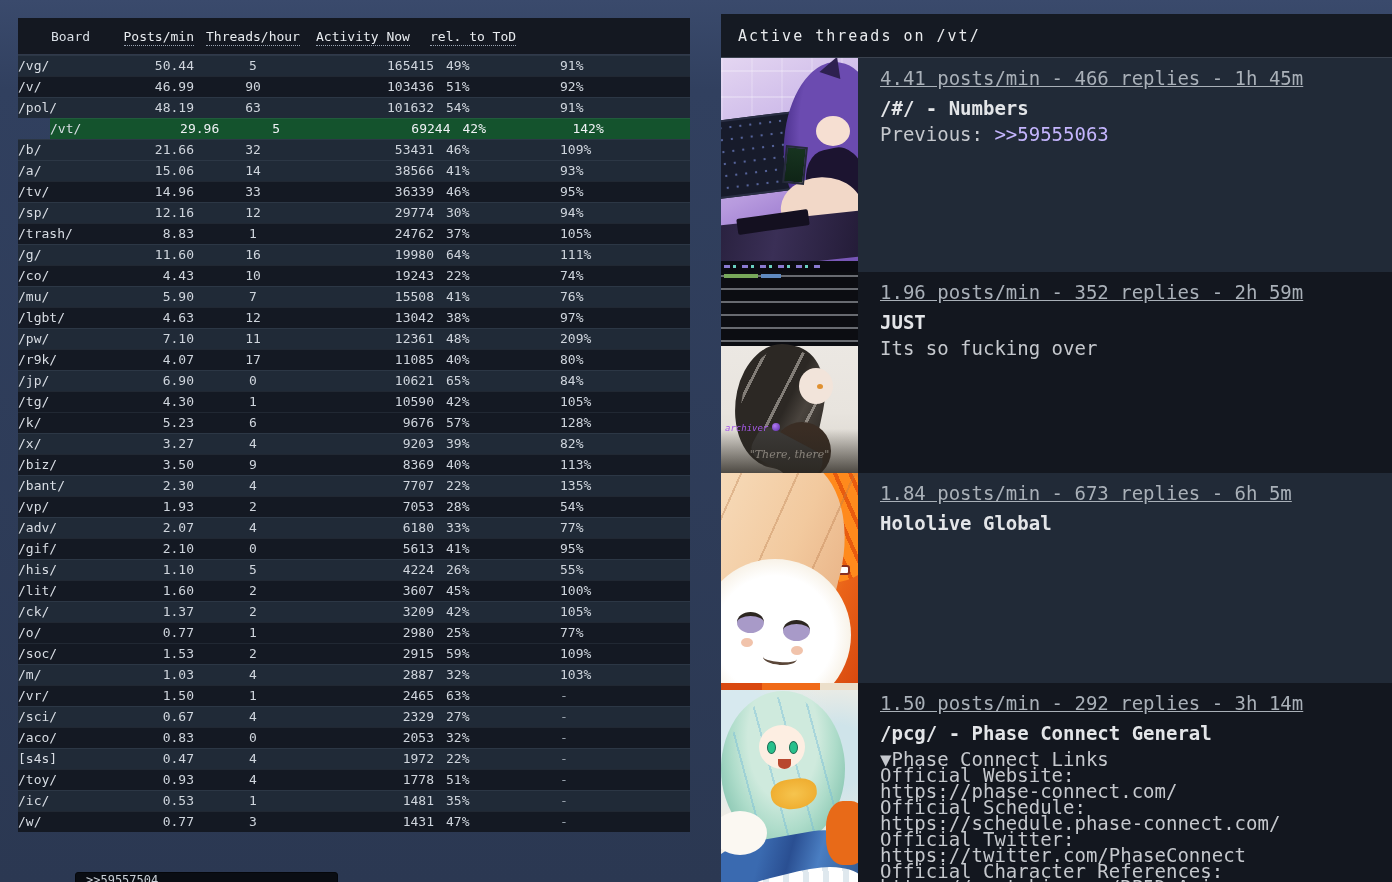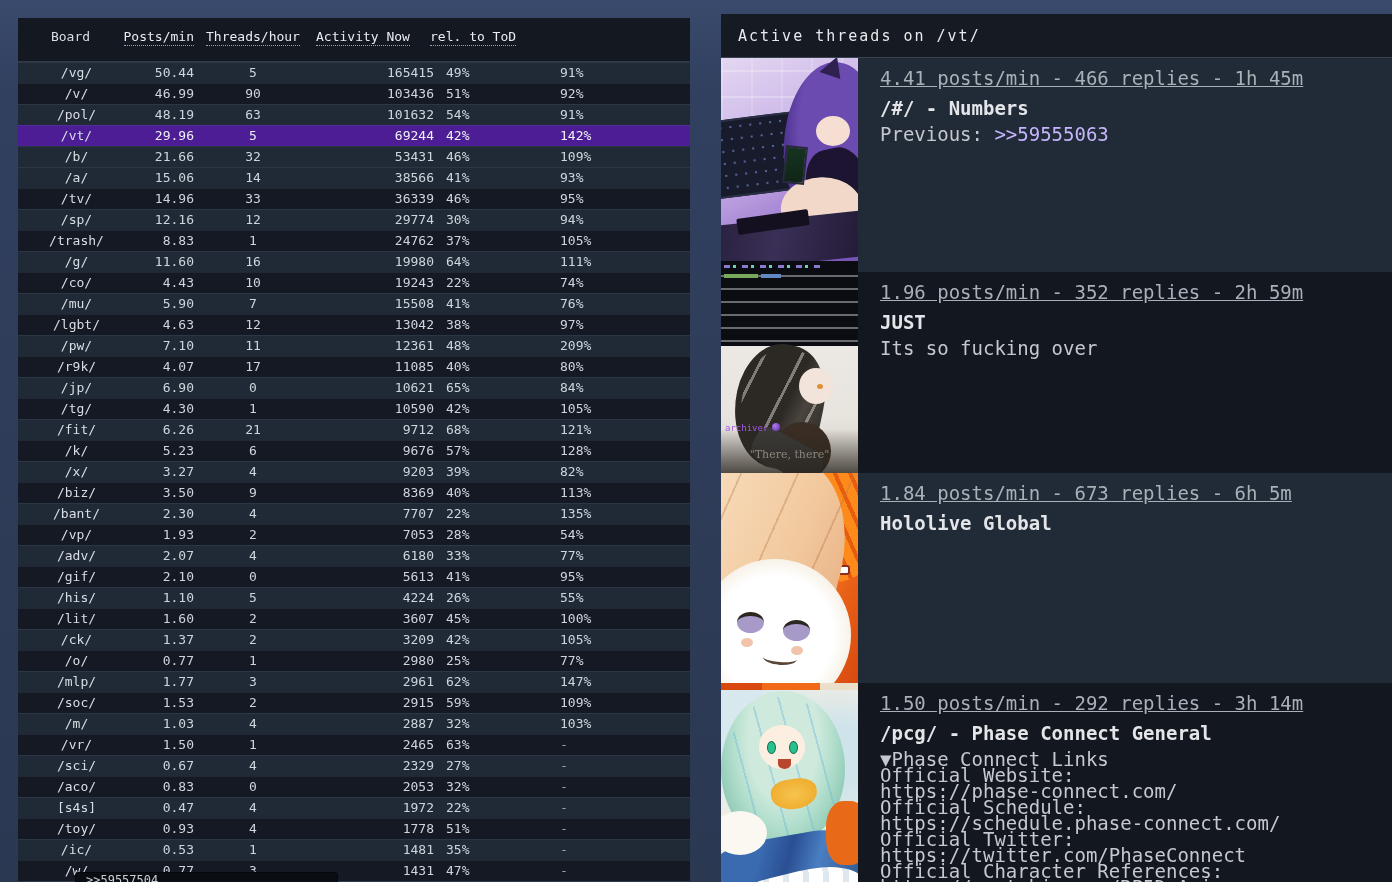--- a/index.html
+++ b/index.html
@@ -9,25 +9,25 @@
     background:linear-gradient(180deg,#3a4a6c 0%,#31405f 90px,#2b3852 100%);
     position:relative; color:#cfd5dd;
   }
 
   
   .board-table { position:absolute; left:18px; top:18px; width:672px; }
   .trow { display:flex; height:21px; line-height:21px; font-size:13px;
           box-shadow: inset 0 1px 0 rgba(160,175,195,.10); cursor:pointer; }
   .trow.light { background:#202a37; }
   .trow.dark  { background:#141923; }
-  .trow.selected { background:#4c1d95; color:#eef1f4; }
-  .thead { display:flex; height:44px; line-height:38px; background:#141821;
+  .trow.selected { background:#14532d; color:#eef1f4;margin-left:32px; }
+  .thead { display:flex; height:37px; line-height:38px; background:#141821;
            font-size:13px; color:#e9ecf0; box-shadow: inset 0 -1px 0 #30394a; }
   .c { white-space:nowrap; overflow:hidden; }
-  .c0 { width:105px; padding-left:12px; text-align:center; color:#d9dee5; }
+  .c0 { width:105px; text-align:left; color:#d9dee5; }
   .c1 { width:75px;  text-align:right; padding-right:4px; }
   .c2 { width:118px; text-align:center; padding-right:8px; }
   .c3 { width:130px; text-align:right; padding-right:12px; }
   .c4 { width:114px; padding-right:8px; }
   .c5 { width:122px; text-align:left; padding-right:6px; }
   .thead .c0 { text-align:center; padding-left:0; }
   .thead .hul { border-bottom:1px dotted #9aa4b2; padding-bottom:1px; }
   .sort-arrow { color:#69727f; font-size:10px; margin-left:4px; }
   .dash { color:#97a0ab; }
 
@@ -75,21 +75,21 @@
     background:linear-gradient(#173420,#0f2416); border:2px solid #252a3a; }
   .t1-desk { left:0; bottom:8px; width:100%; height:46px; transform:skewY(-6deg);
     background:linear-gradient(100deg,#2a2240 0%,#3a2f56 40%,#241c38 100%); }
   .t1-kb { left:16px; bottom:42px; width:72px; height:16px; background:#141020;
     border-radius:2px; transform:rotate(-8deg); }
   .t1-strip { left:0; bottom:0; width:100%; height:11px; background:#0b0b12; }
   .t1-strip::after { content:""; position:absolute; left:3px; top:4px; width:70%; height:3px;
     background:repeating-linear-gradient(90deg,#8a7ad0 0 6px, transparent 6px 9px,
       #6ad0c0 9px 12px, transparent 12px 18px); }
 
-  .th2 { background:linear-gradient(#f0ece8 0%,#e8e4de 70%,#d6d2ca 100%); }
+  .th2 { background:linear-gradient(#f0ece8 0%,#e8e4de 70%,#d6d2ca 100%);font-style:italic; }
   .t2-post { top:0; left:0; right:0; height:74px; background-color:#0c0d12;
     background-image:repeating-linear-gradient(0deg, transparent 0 7px,
       rgba(195,200,206,.5) 7px 9px, transparent 9px 13px); background-position:0 3px; }
   .t2-post::before { content:""; position:absolute; left:3px; top:2px; width:34px; height:4px; background:#78a85a; }
   .t2-post::after  { content:""; position:absolute; left:40px; top:2px; width:20px; height:4px; background:#5f89c0; }
   .t2-hair { left:14px; top:72px; width:88px; height:124px; transform:rotate(12deg);
     background:linear-gradient(105deg,#2c2824 0 55%, #4a443e 70%, #2c2824 100%);
     border-radius:50% 50% 40% 60%; }
   .t2-streaks { left:20px; top:76px; width:80px; height:116px; transform:rotate(12deg); opacity:.5;
     background:repeating-linear-gradient(105deg, transparent 0 14px, #d8d2ca 14px 17px, transparent 17px 34px);
@@ -296,28 +296,20 @@
         <div class="c c5">84%</div>
       </div>
       <div class="trow dark">
         <div class="c c0">/tg/</div>
         <div class="c c1">4.30</div>
         <div class="c c2">1</div>
         <div class="c c3">10590</div>
         <div class="c c4">42%</div>
         <div class="c c5">105%</div>
       </div>
-      <div class="trow light">
-        <div class="c c0">/fit/</div>
-        <div class="c c1">6.26</div>
-        <div class="c c2">21</div>
-        <div class="c c3">9712</div>
-        <div class="c c4">68%</div>
-        <div class="c c5">121%</div>
-      </div>
       <div class="trow dark">
         <div class="c c0">/k/</div>
         <div class="c c1">5.23</div>
         <div class="c c2">6</div>
         <div class="c c3">9676</div>
         <div class="c c4">57%</div>
         <div class="c c5">128%</div>
       </div>
       <div class="trow light">
         <div class="c c0">/x/</div>
@@ -391,28 +383,20 @@
         <div class="c c4">42%</div>
         <div class="c c5">105%</div>
       </div>
       <div class="trow dark">
         <div class="c c0">/o/</div>
         <div class="c c1">0.77</div>
         <div class="c c2">1</div>
         <div class="c c3">2980</div>
         <div class="c c4">25%</div>
         <div class="c c5">77%</div>
-      </div>
-      <div class="trow light">
-        <div class="c c0">/mlp/</div>
-        <div class="c c1">1.77</div>
-        <div class="c c2">3</div>
-        <div class="c c3">2961</div>
-        <div class="c c4">62%</div>
-        <div class="c c5">147%</div>
       </div>
       <div class="trow dark">
         <div class="c c0">/soc/</div>
         <div class="c c1">1.53</div>
         <div class="c c2">2</div>
         <div class="c c3">2915</div>
         <div class="c c4">59%</div>
         <div class="c c5">109%</div>
       </div>
       <div class="trow light">

